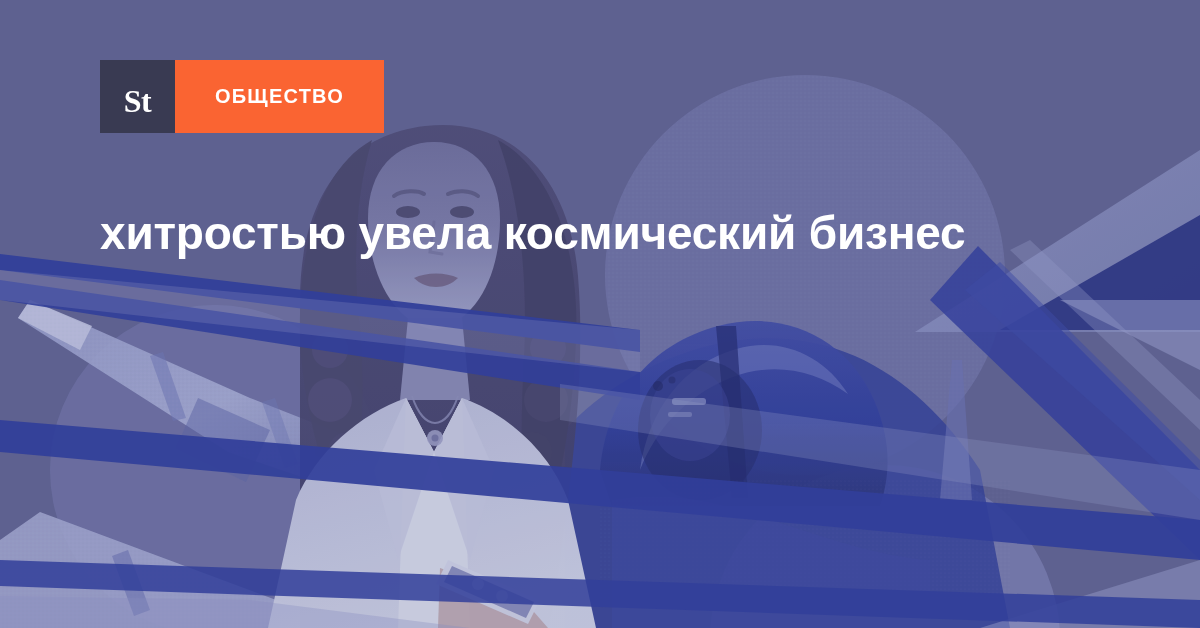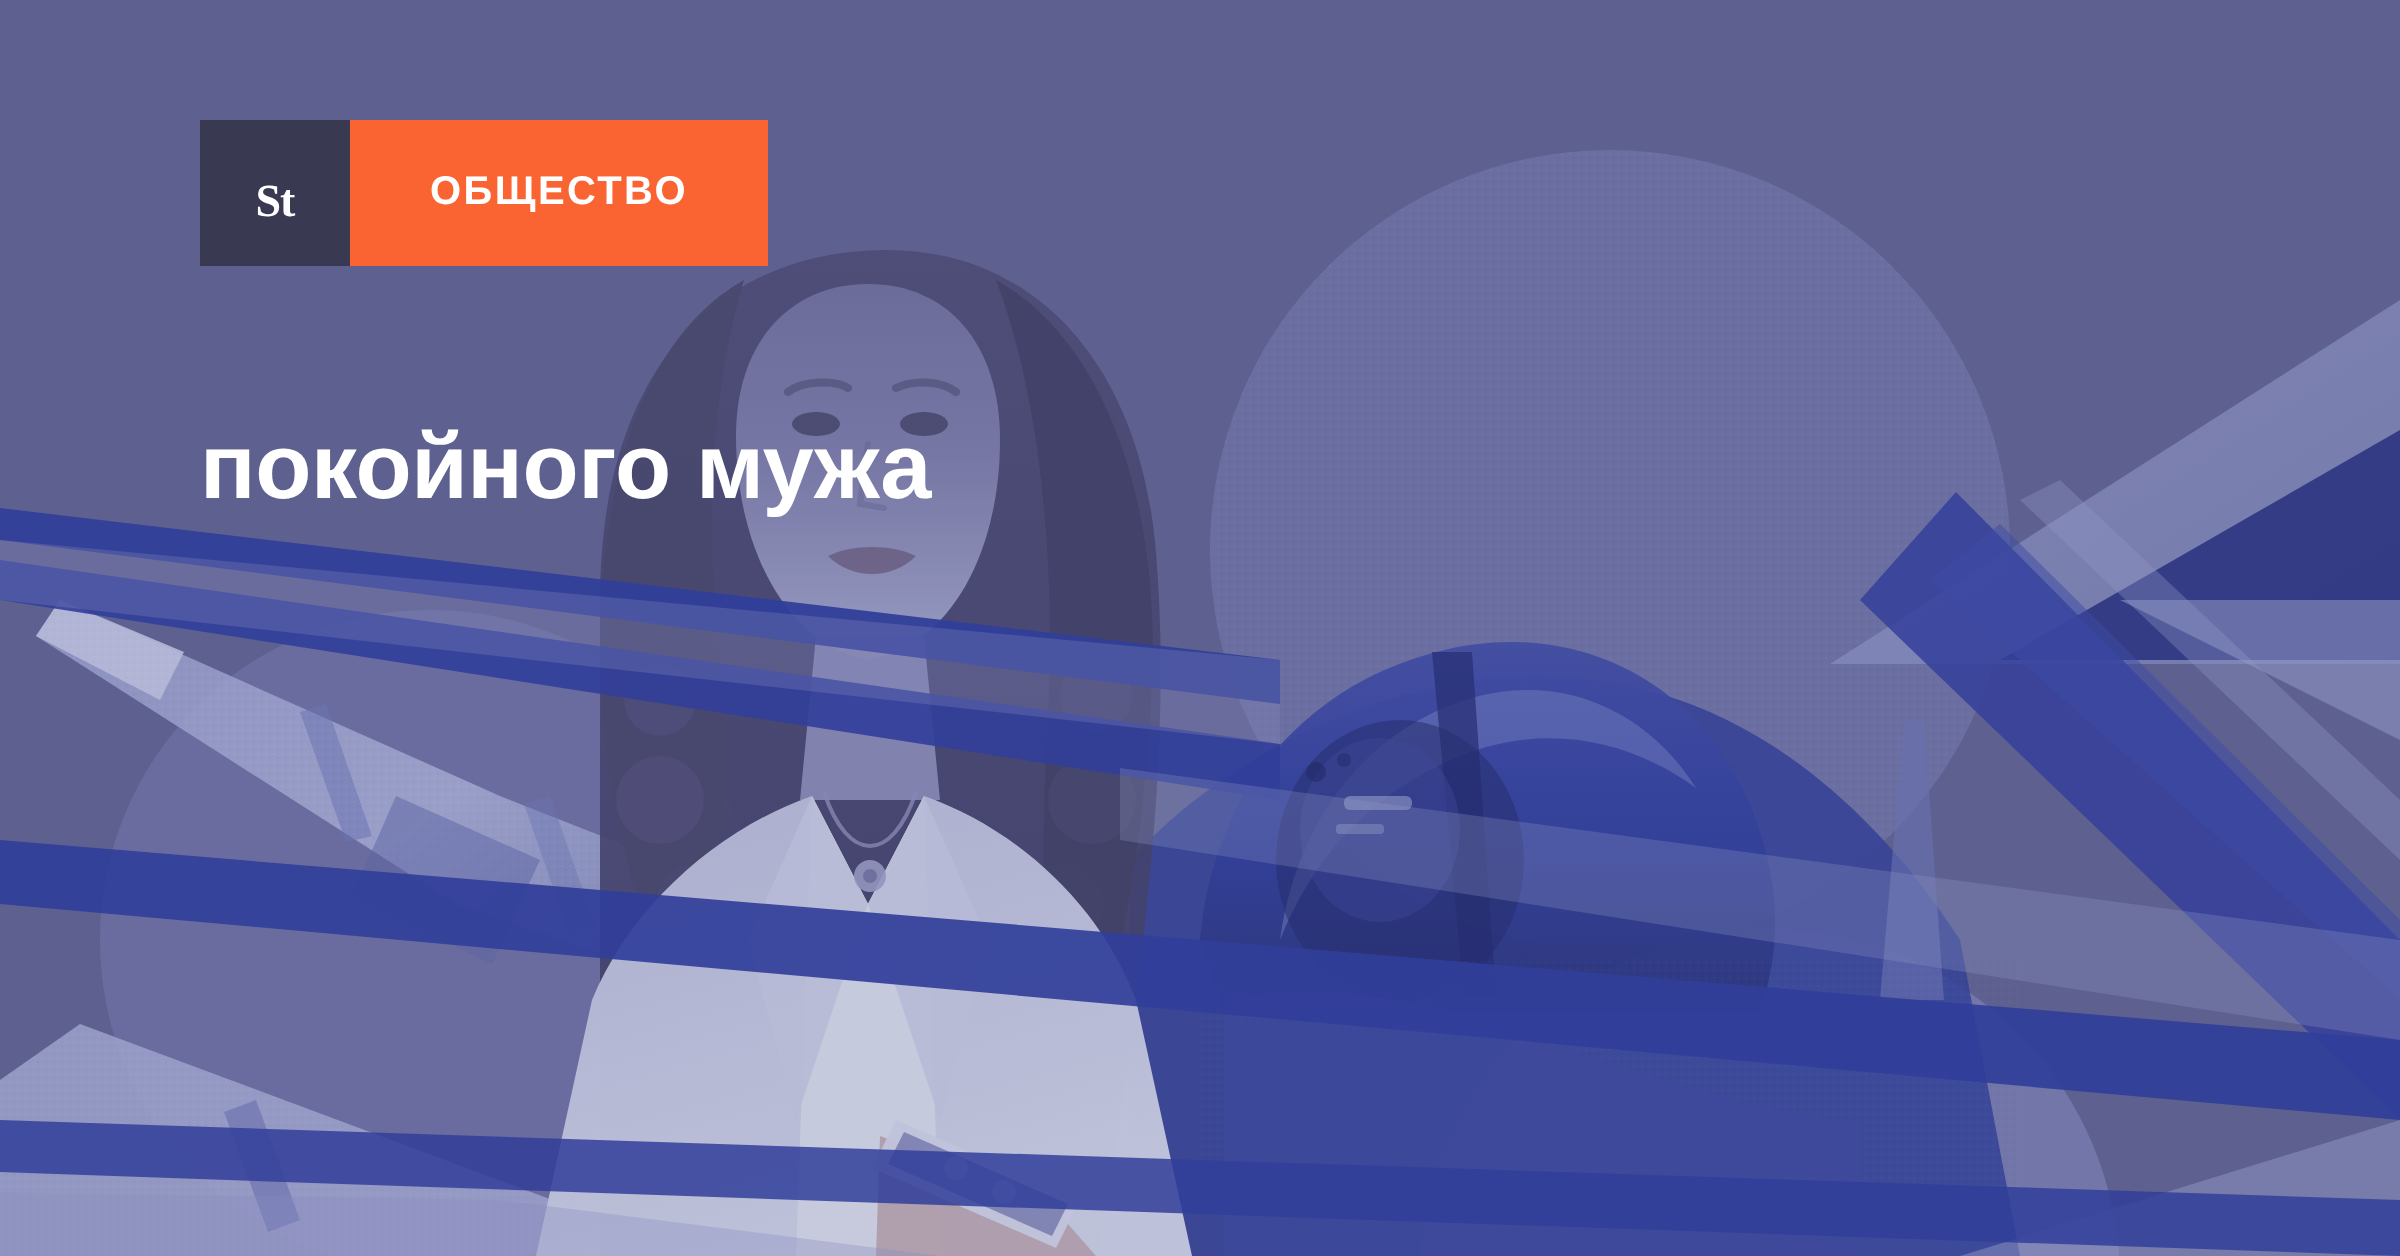--- a/index.html
+++ b/index.html
@@ -45,21 +45,21 @@
   .brand-mark {
     width: 75px;
     background: #393a52;
     display: flex;
     align-items: center;
     justify-content: center;
   }
   .brand-mark-text {
     font-family: "Liberation Serif", "DejaVu Serif", serif;
     font-weight: 700;
-    font-size: 23px;
+    font-size: 32px;
     line-height: 1;
     color: #ffffff;
     letter-spacing: -0.5px;
     padding-bottom: 2px;
     margin-top: 10px;
   }
   .rubric {
     background: #fa6432;
     display: flex;
     align-items: center;
@@ -299,16 +299,16 @@
   <div class="brand-bar">
     <div class="brand-mark">
       <span class="brand-mark-text">St</span>
     </div>
     <div class="rubric">
       <span class="rubric-text">ОБЩЕСТВО</span>
     </div>
   </div>
 
   <h1 class="headline">
-    <span class="headline-line">покойного мужа</span>
+    <span class="headline-line">хитростью увела космический бизнес</span>
   </h1>
 
 </div>
 
 </body></html>

